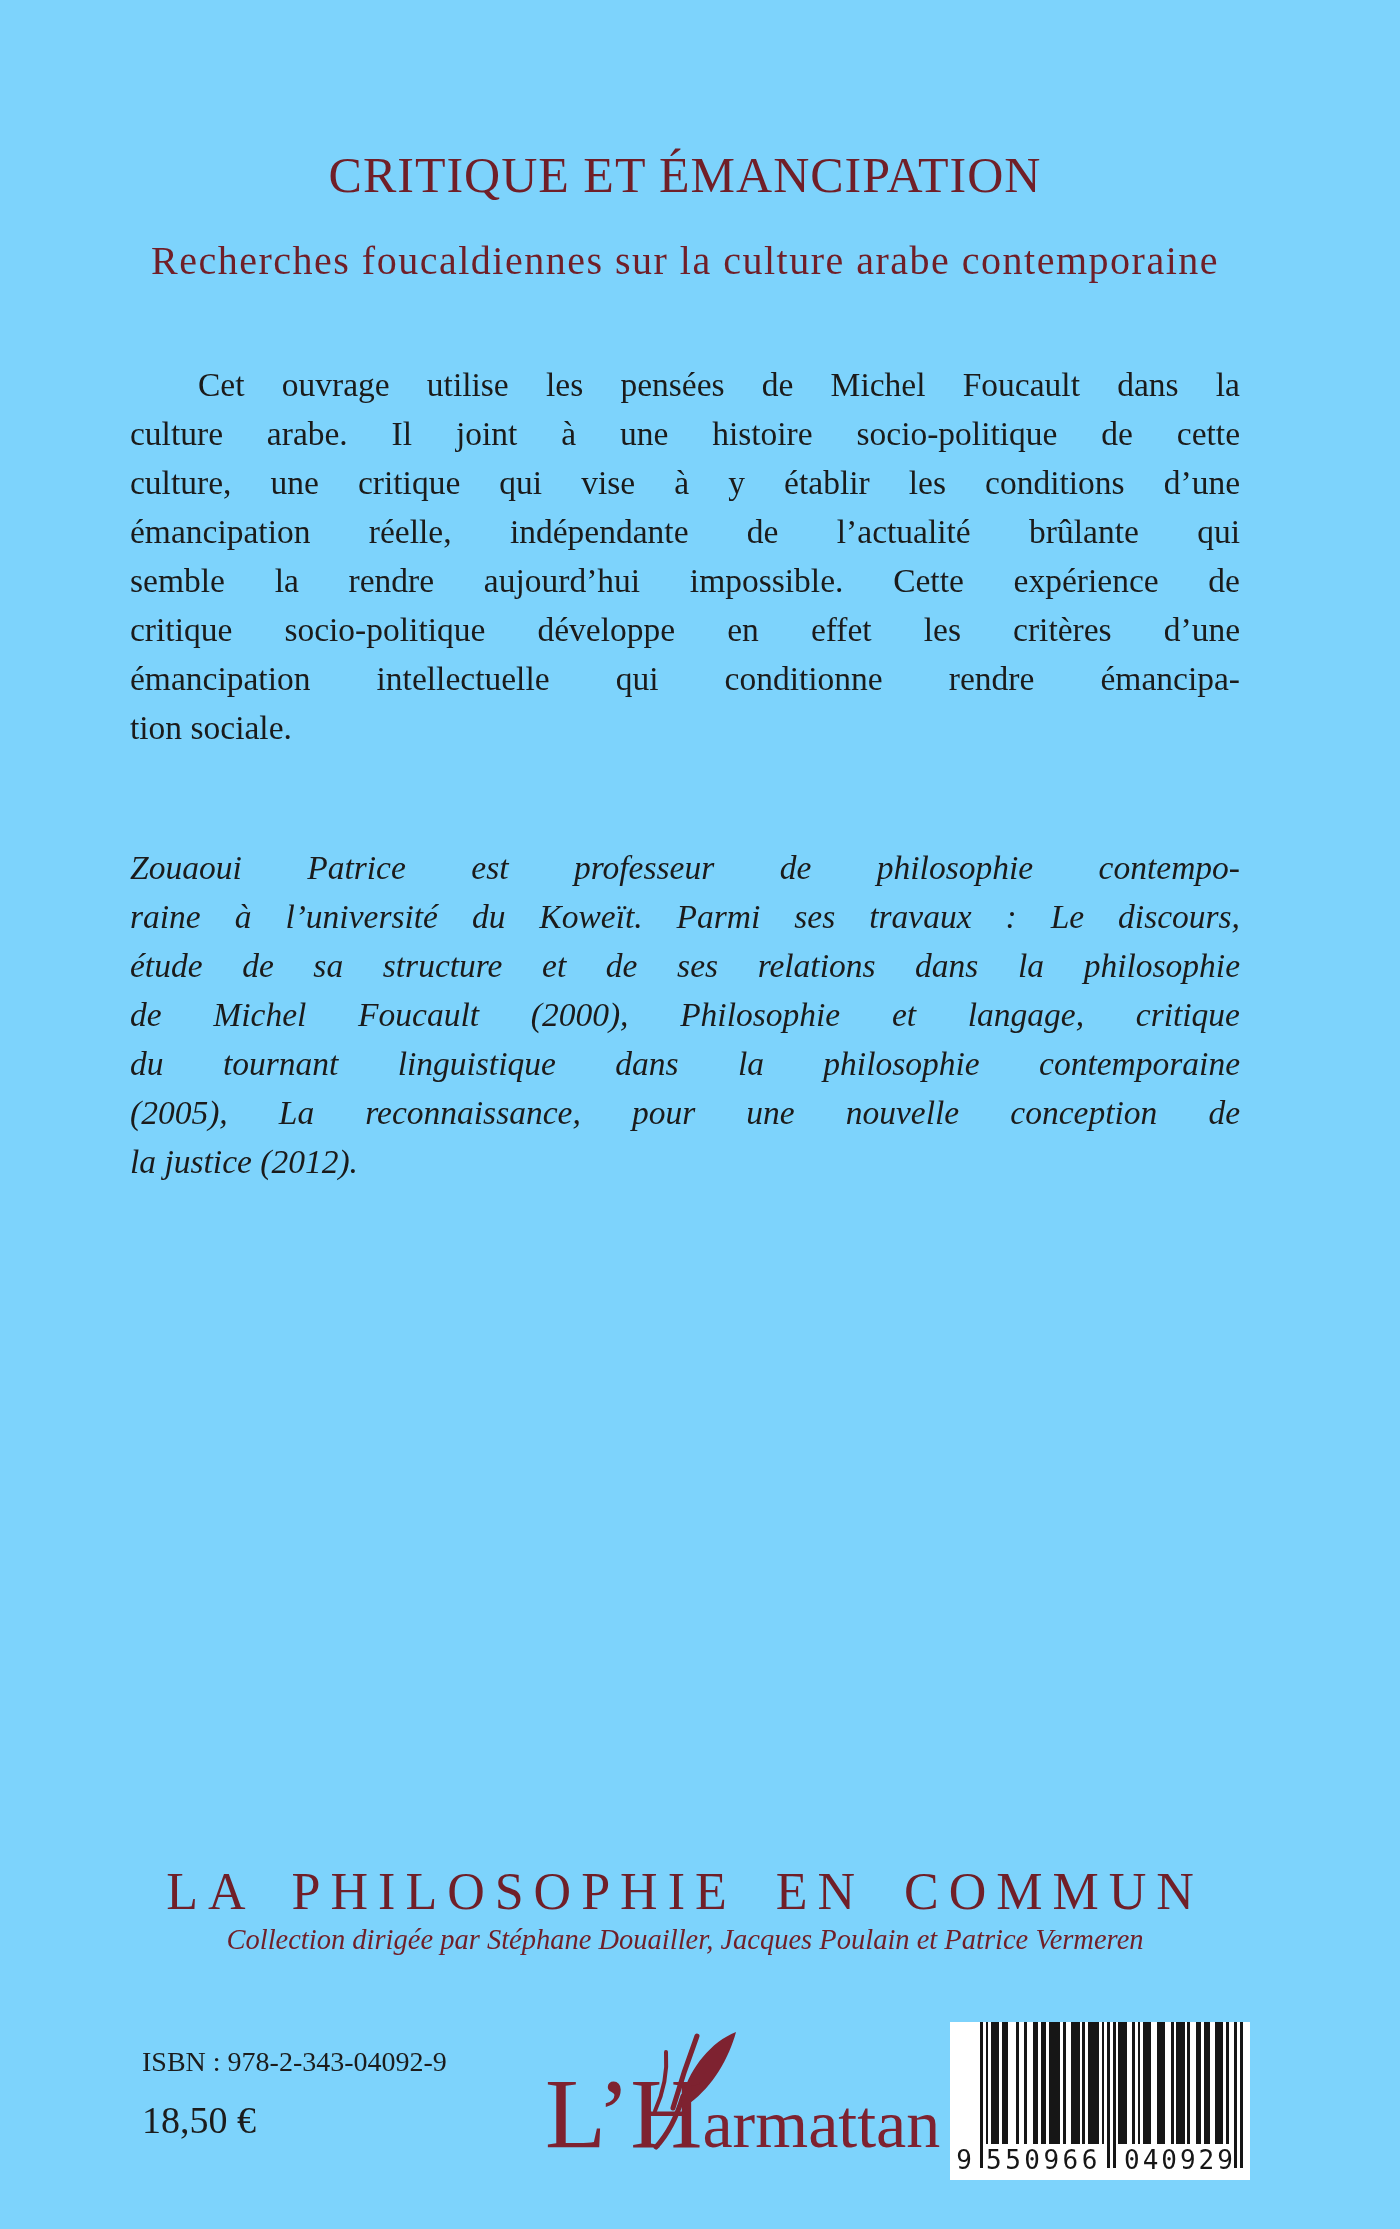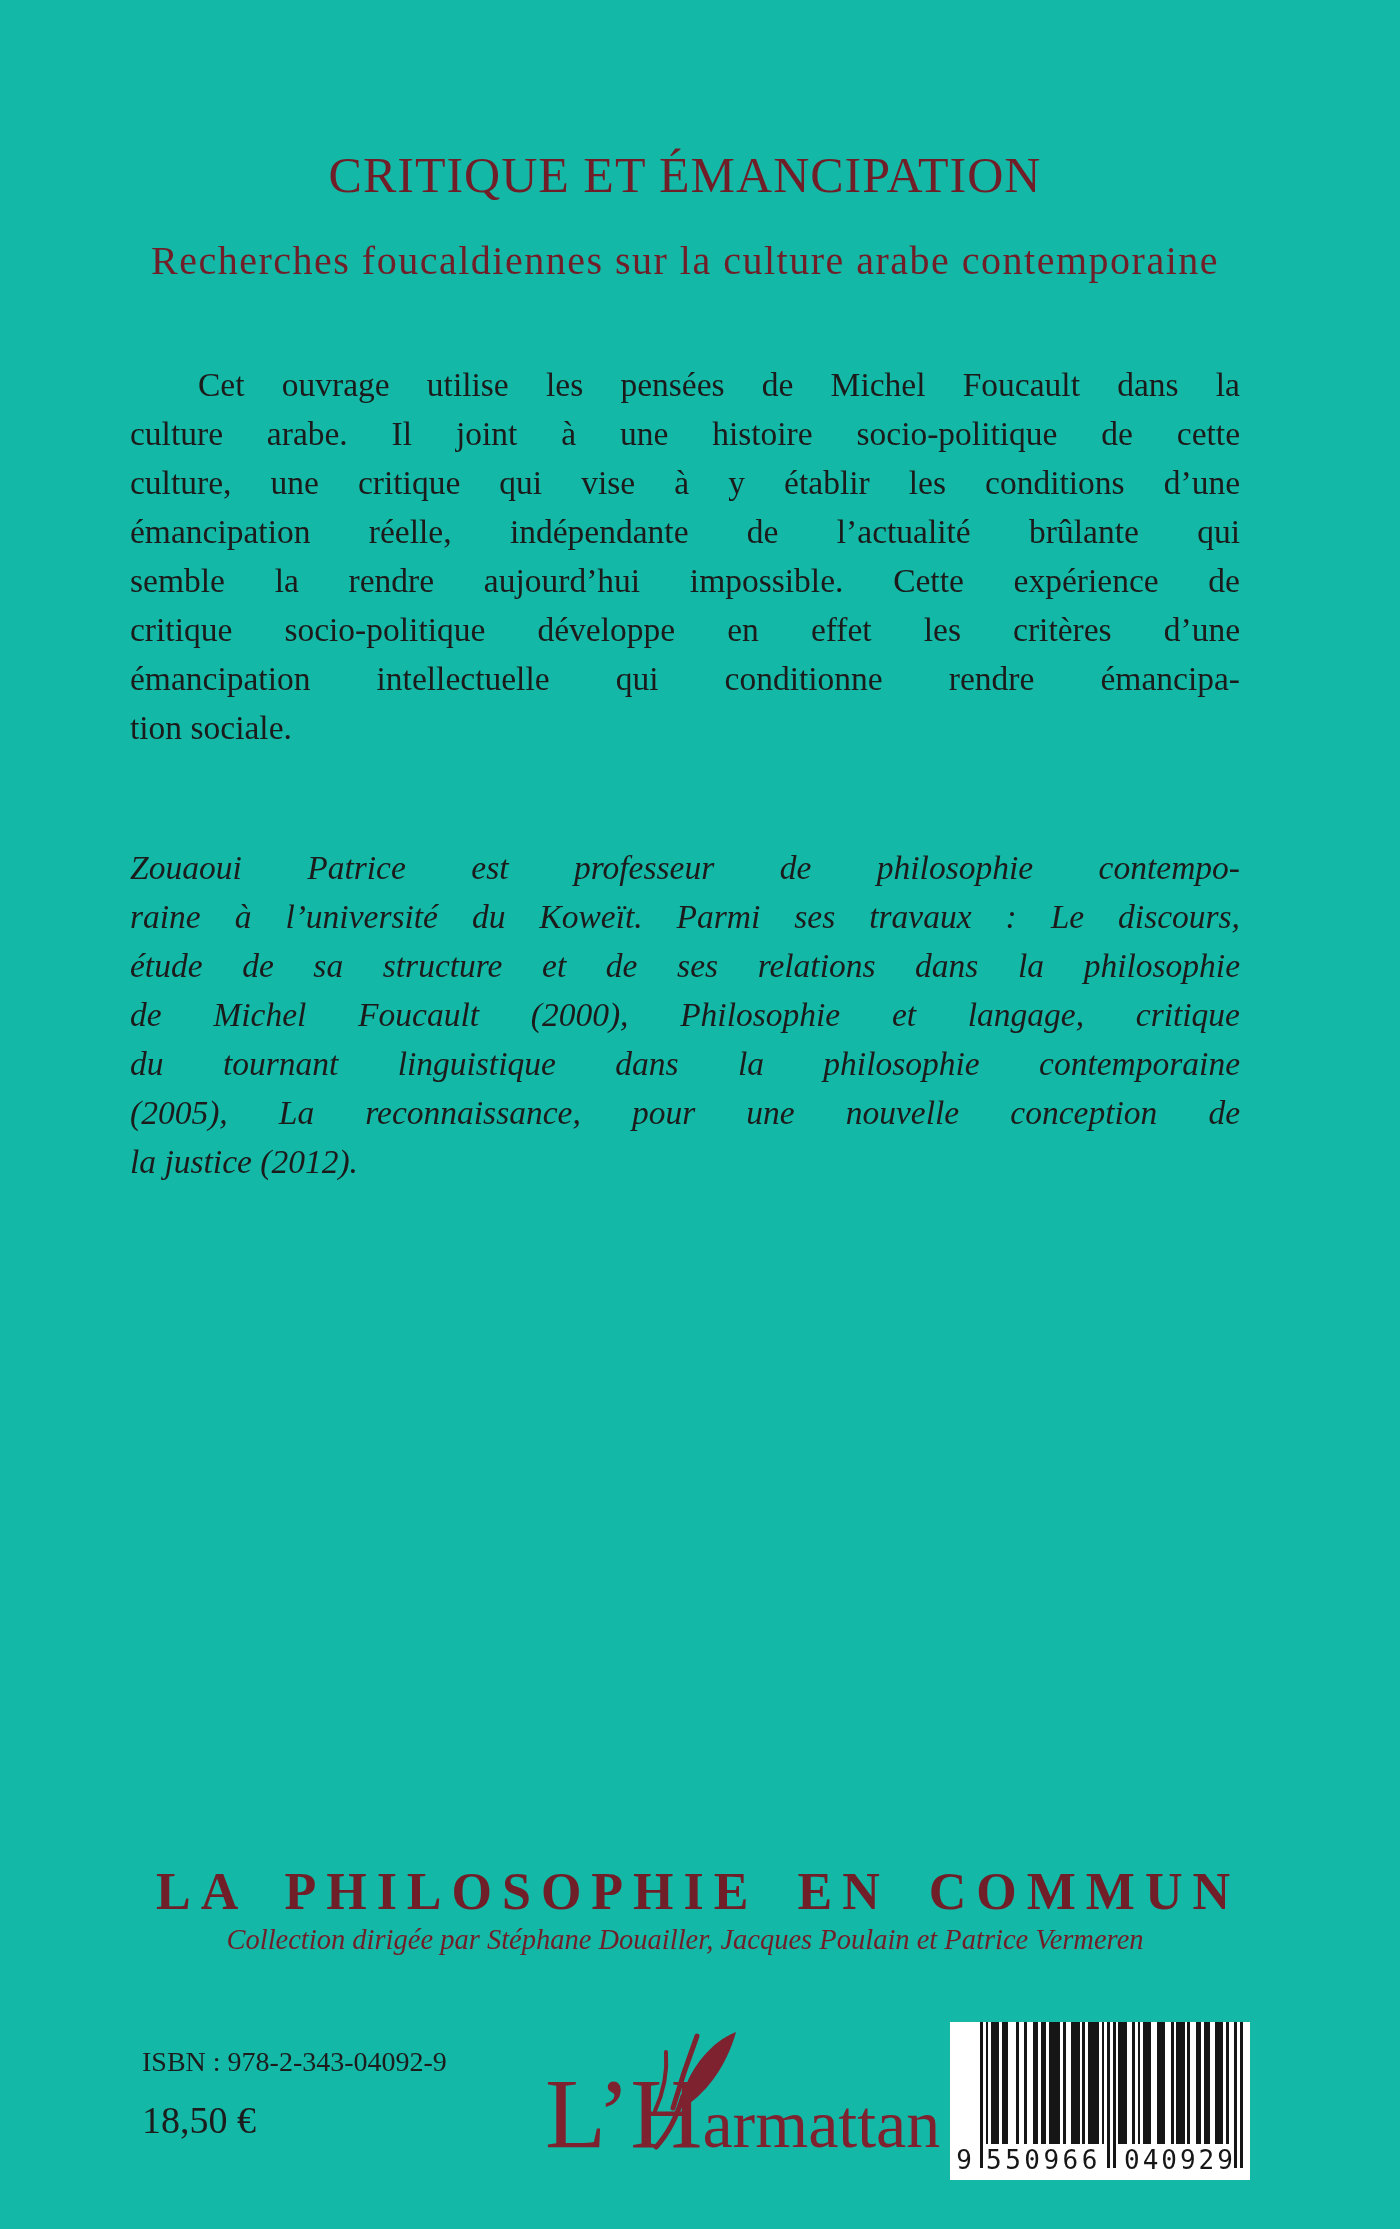--- a/index.html
+++ b/index.html
@@ -1,18 +1,18 @@
 <!DOCTYPE html>
 <html style="--accent: #701f28; --logo: #7e2230;"><head>
 <meta charset="utf-8">
 <style>
   * { margin:0; padding:0; box-sizing:border-box; }
   html,body { background:#ffffff; }
   .page {
-    position:relative; width:1400px; height:2229px; background:#14b8a6;
+    position:relative; width:1400px; height:2229px; background:#7dd3fc;
     font-family:"Liberation Serif", serif; overflow:hidden;
     color:#1d1d1d;
   }
   .title {
     position:absolute; top:146px; left:130px; width:1110px;
     text-align:center; font-size:50px; font-weight:normal;
     letter-spacing:1px; color:var(--accent,#701f28); white-space:nowrap;
   }
   .subtitle {
     position:absolute; top:237px; left:130px; width:1110px;
@@ -22,21 +22,21 @@
   .para {
     position:absolute; left:130px; width:1110px;
     font-size:33.5px; line-height:49px; color:#1b1b1b;
   }
   .para .jline { text-align:justify; text-align-last:justify; height:49px; white-space:normal; }
   .para .jline.last { text-align-last:left; }
   .para.first-indent .jline:first-child { text-indent:68px; }
   .para.italic { font-style:italic; }
   .coll-title {
     position:absolute; top:1862px; left:130px; width:1110px;
-    text-align:right; font-size:52px; font-weight:bold;
+    text-align:center; font-size:52px; font-weight:normal;
     letter-spacing:10px; word-spacing:16px; color:var(--accent,#701f28);
     white-space:nowrap;
   }
   .coll-dir {
     position:absolute; top:1924px; left:130px; width:1110px;
     text-align:center; font-size:28.5px; color:var(--accent,#701f28);
     white-space:nowrap;
     font-style:italic;
   }
   .isbn { position:absolute; top:2046px; left:142px; font-size:28px; color:#1c1c1c; }

